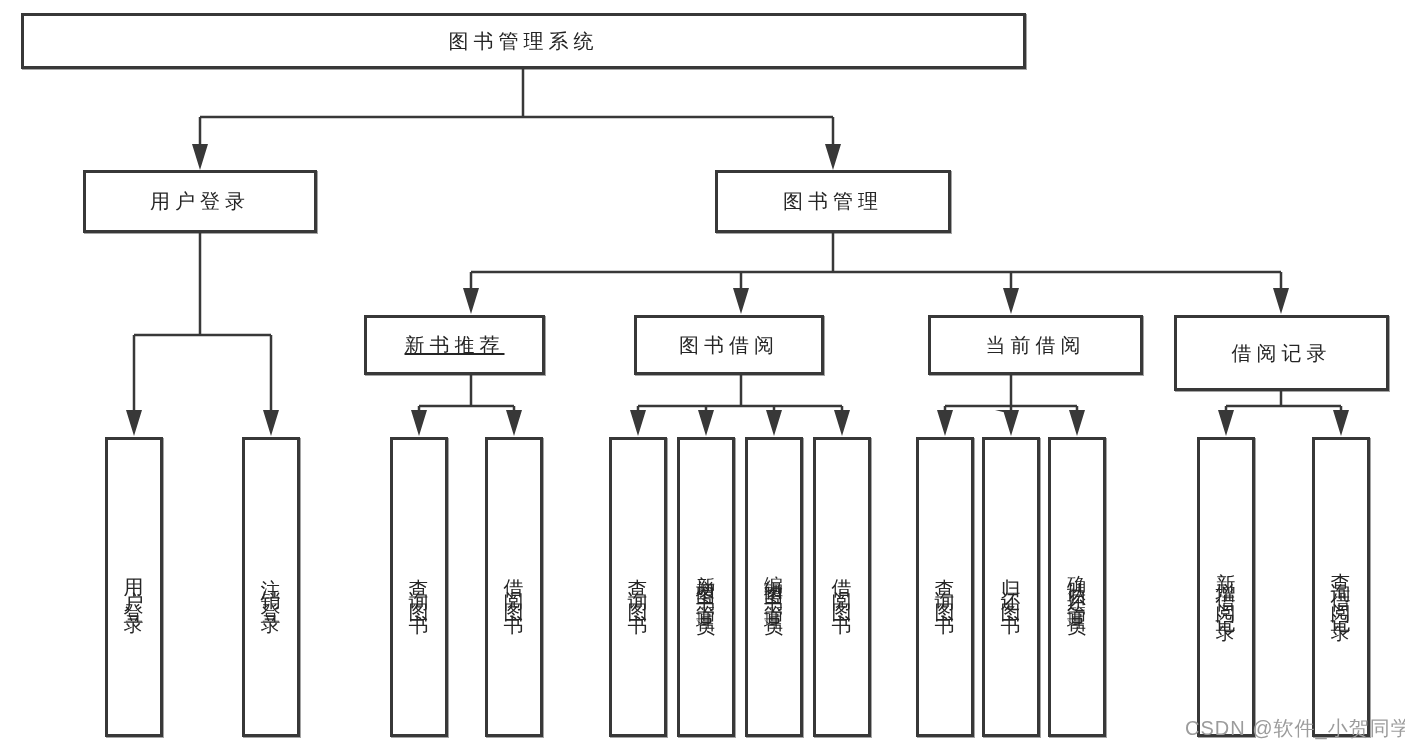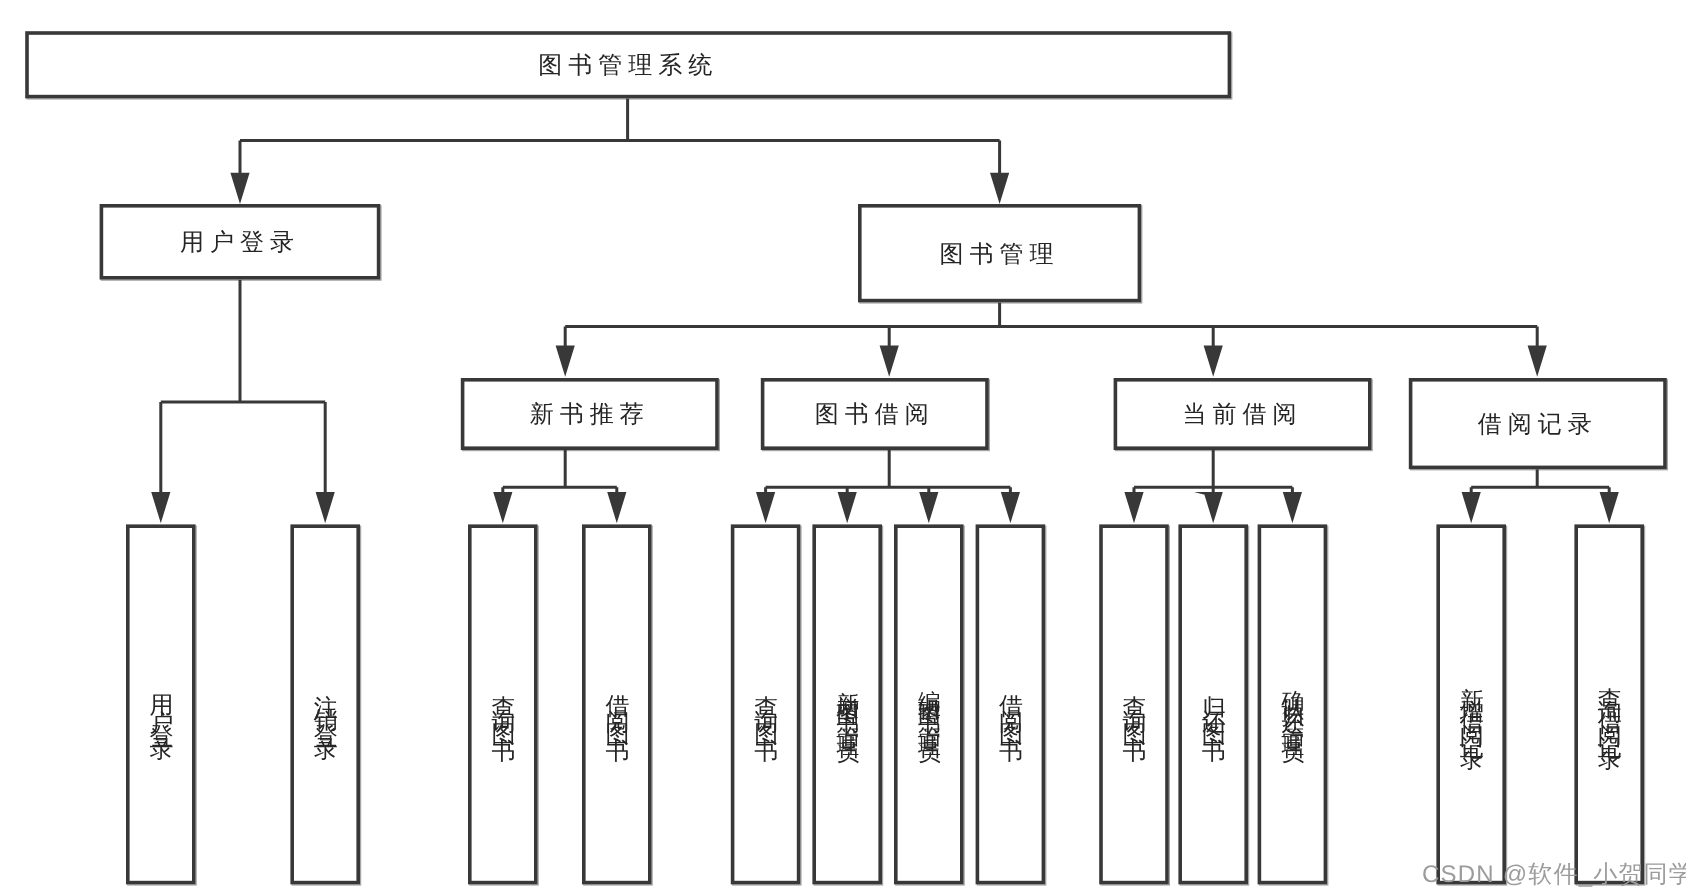--- a/index.html
+++ b/index.html
@@ -84,26 +84,26 @@
              M1003 288 L1019 288 L1011 314 Z  M1273 288 L1289 288 L1281 314 Z
              M126 410 L142 410 L134 436 Z  M263 410 L279 410 L271 436 Z
              M411 410 L427 410 L419 436 Z  M506 410 L522 410 L514 436 Z
              M630 410 L646 410 L638 436 Z  M698 410 L714 410 L706 436 Z
              M766 410 L782 410 L774 436 Z  M834 410 L850 410 L842 436 Z
              M937 410 L953 410 L945 436 Z  M1003 436 L1011 436 Z M995 410 L1011 410 L1003 412 Z
              M1003 410 L1019 410 L1011 436 Z  M1069 410 L1085 410 L1077 436 Z
              M1218 410 L1234 410 L1226 436 Z  M1333 410 L1349 410 L1341 436 Z"></path>
   </svg>
 
-  <div class="node" style="left:21px; top:26px; width:1005px; height:56px;">图书管理系统</div>
+  <div class="node" style="left:21px; top:13px; width:1005px; height:56px;">图书管理系统</div>
 
   <div class="node" style="left:83px; top:170px; width:234px; height:63px;">用户登录</div>
-  <div class="node" style="left:715px; top:170px; width:236px; height:82px;">图书管理</div>
+  <div class="node" style="left:715px; top:170px; width:236px; height:63px;">图书管理</div>
 
-  <div class="node" style="left:384px; top:315px; width:215px; height:60px;">新书推荐</div>
+  <div class="node" style="left:364px; top:315px; width:181px; height:60px;text-decoration:underline;">新书推荐</div>
   <div class="node" style="left:634px; top:315px; width:190px; height:60px;">图书借阅</div>
   <div class="node" style="left:904px; top:315px; width:215px; height:60px;margin-left:24px;">当前借阅</div>
   <div class="node" style="left:1174px; top:315px; width:215px; height:76px;">借阅记录</div>
 
   <div class="node v" style="left:105px; top:437px; width:58px; height:300px;">用户登录</div>
   <div class="node v" style="left:242px; top:437px; width:58px; height:300px;">注销登录</div>
 
   <div class="node v" style="left:390px; top:437px; width:58px; height:300px;">查询图书</div>
   <div class="node v" style="left:485px; top:437px; width:58px; height:300px;">借阅图书</div>
 

